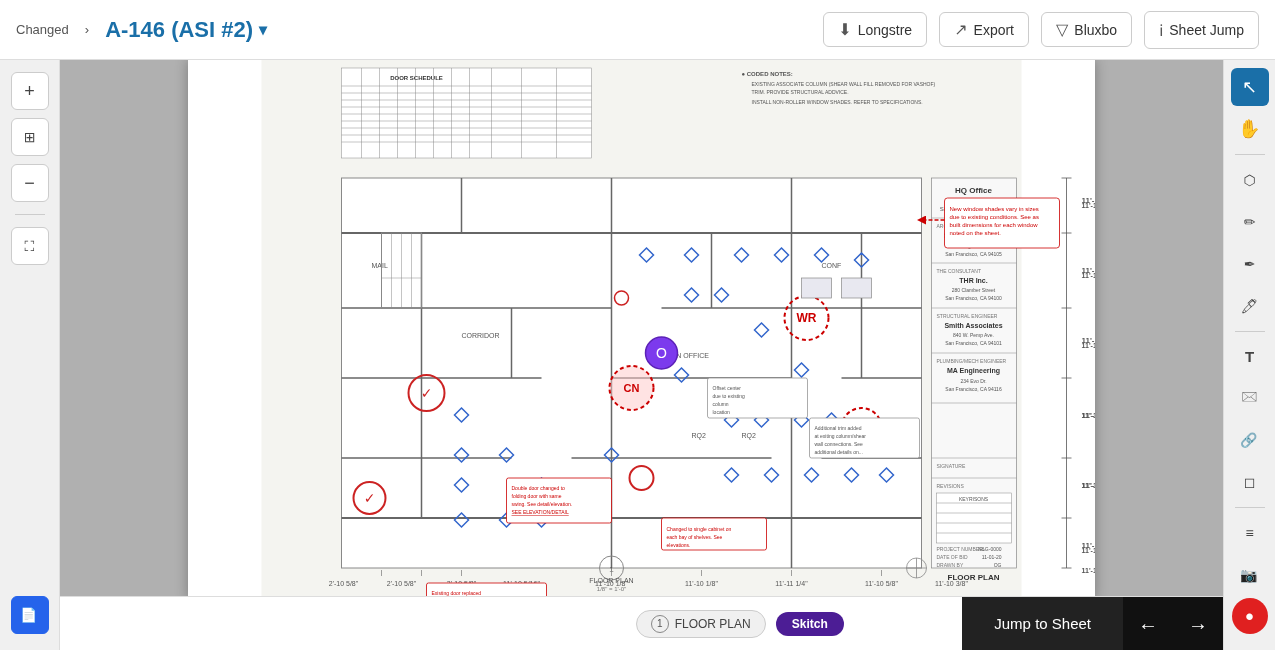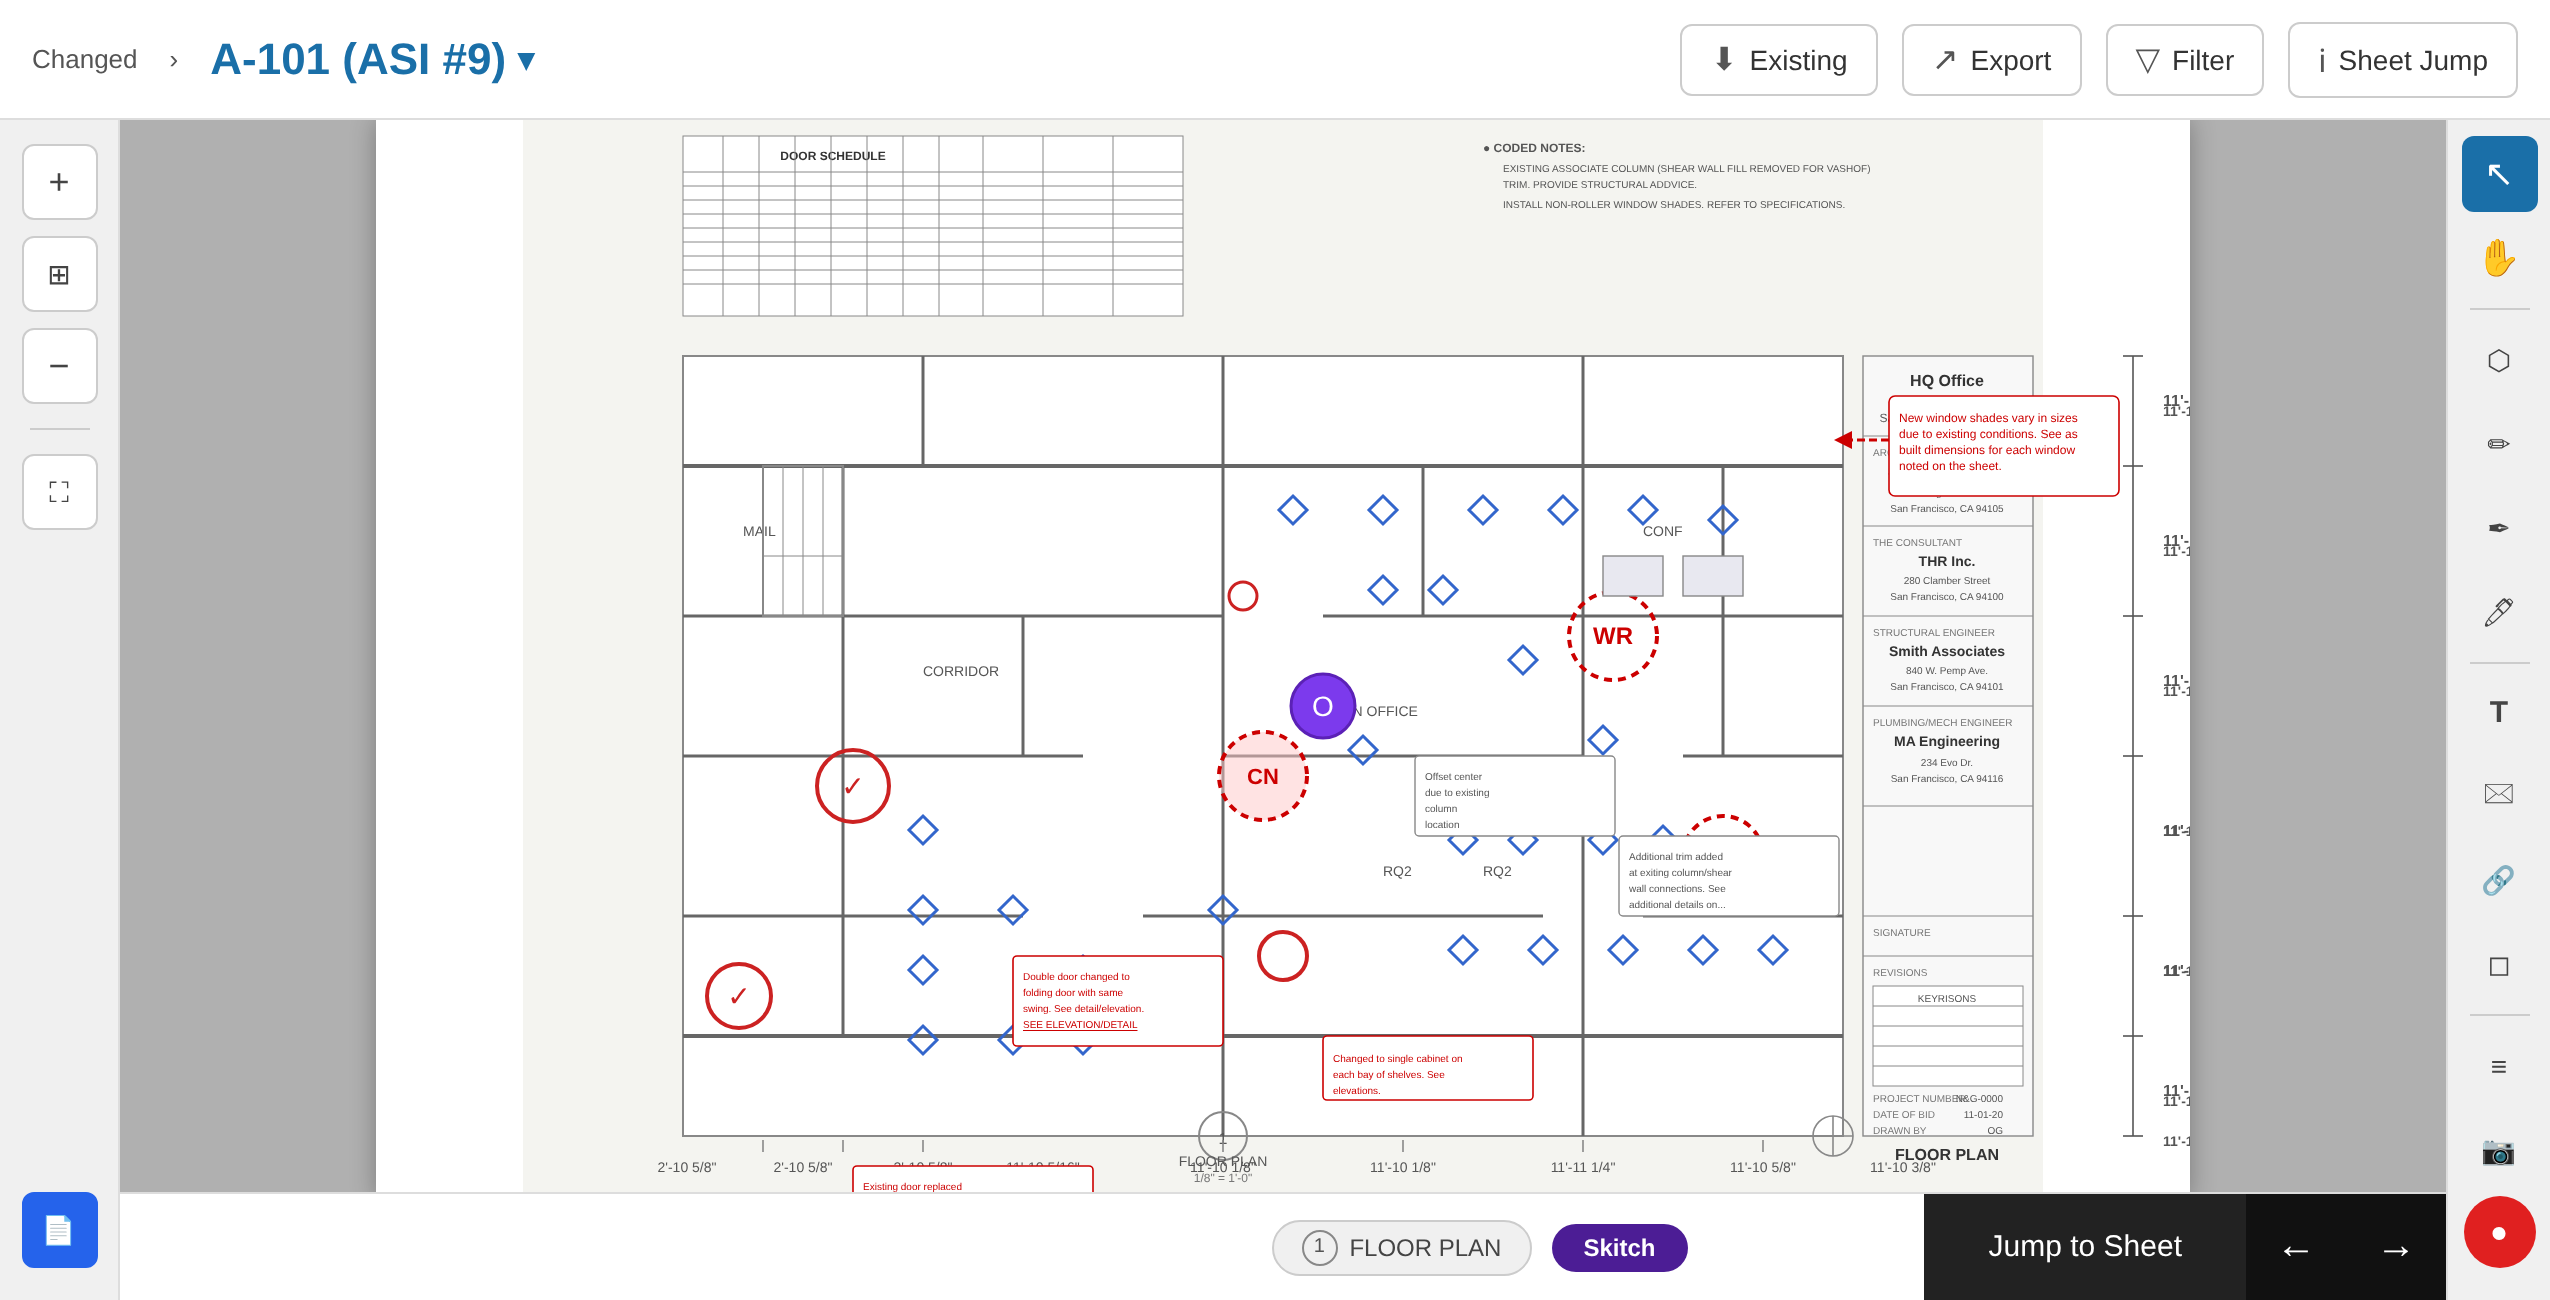--- a/index.html
+++ b/index.html
@@ -184,35 +184,35 @@
     .r-btn.red { background: #e02020; color: #fff; border-radius: 50%; width: 36px; height: 36px; margin-top: auto; }
     .r-sep { width: 30px; height: 1px; background: #ccc; margin: 2px 0; }
   </style>
 </head>
 <body>
 
 <div class="header">
   <span class="breadcrumb">Changed</span>
   <span class="breadcrumb-sep">›</span>
   <div class="sheet-title">
-    <span>A-101 (ASI #9)</span>
+    <span>A-146 (ASI #2)</span>
     <span class="sheet-title-chevron">▾</span>
   </div>
   <div class="header-spacer"></div>
   <button class="header-btn">
     <span class="header-btn-icon">⬇</span>
-    <span>Existing</span>
+    <span>Longstre</span>
   </button>
   <button class="header-btn">
     <span class="header-btn-icon">↗</span>
     <span>Export</span>
   </button>
   <button class="header-btn">
     <span class="header-btn-icon">▽</span>
-    <span>Filter</span>
+    <span>Bluxbo</span>
   </button>
   <button class="header-btn">
     <span class="header-btn-icon">ℹ</span>
     <span>Sheet Jump</span>
   </button>
 </div>
 
 <div class="main">
 
   <div class="left-sidebar">

